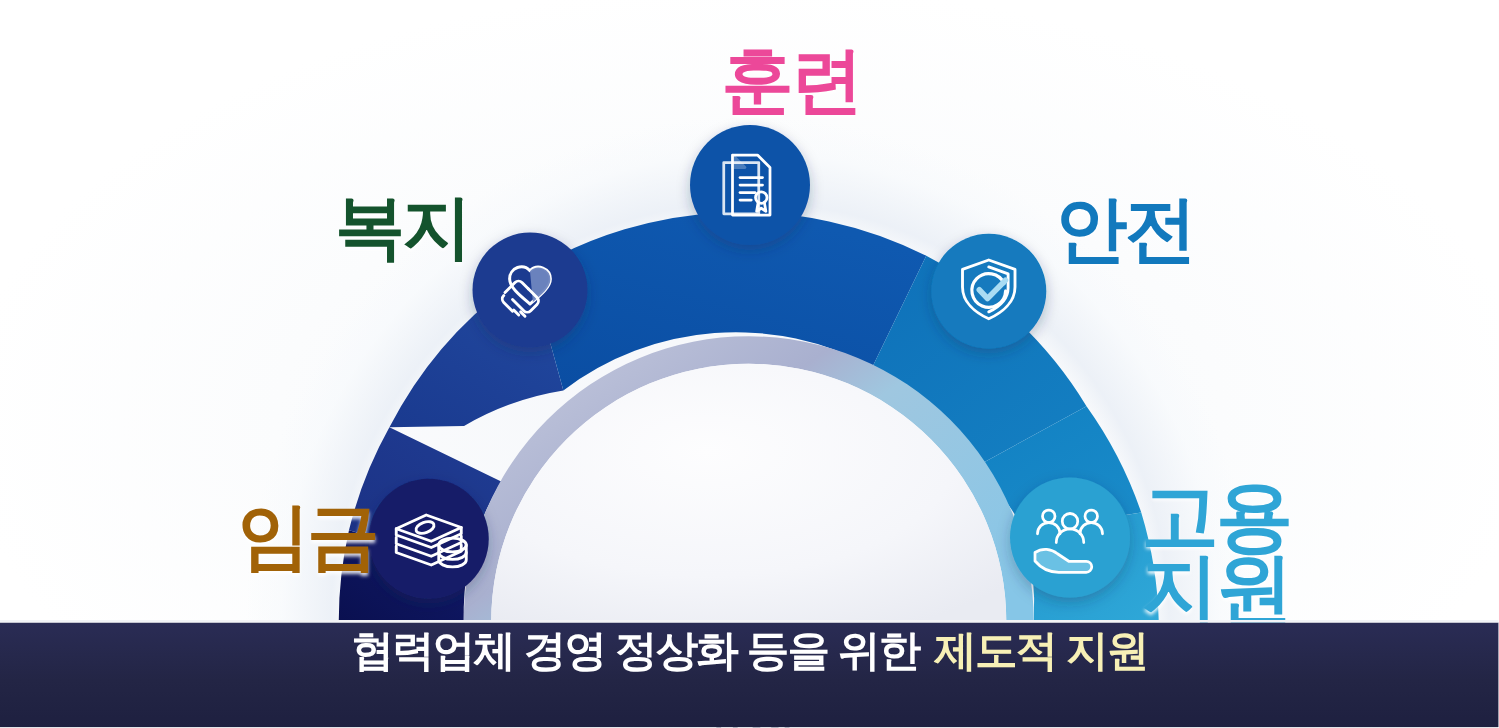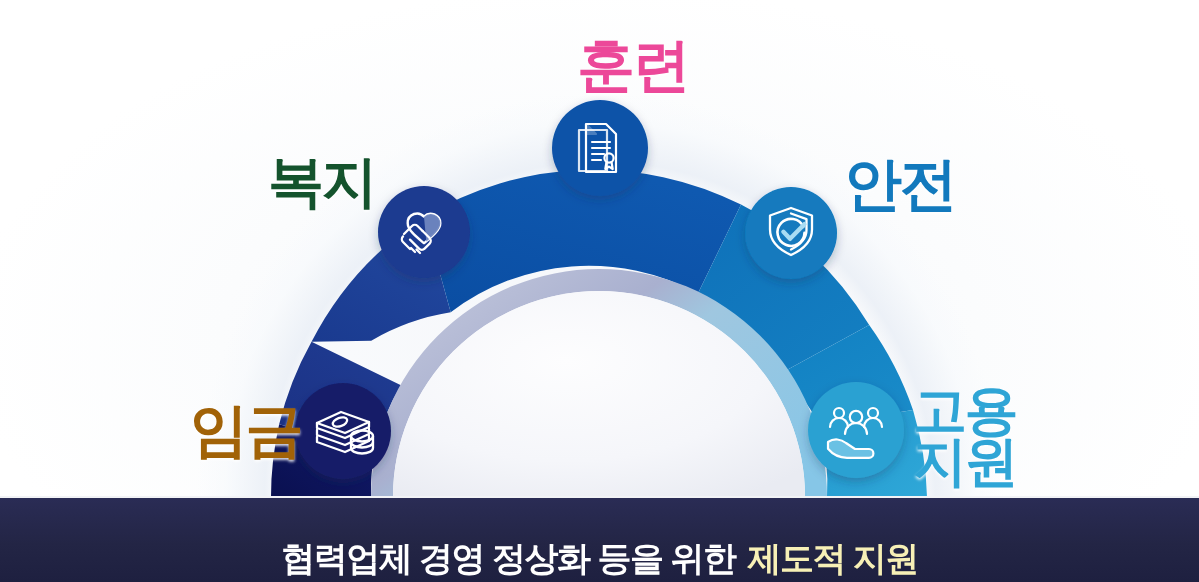--- a/index.html
+++ b/index.html
@@ -95,21 +95,21 @@
 
   
   .banner {
     position: absolute;
     left: 0;
     bottom: 0;
     width: 1199px;
     height: 86px;
     background: linear-gradient(180deg, #2a2c55 0%, #232545 55%, #1e2040 100%);
     display: flex;
-    align-items: flex-end;
+    align-items: flex-start;
     justify-content: center;
     border-top: 2px solid #f2f3f6;
   }
   .banner-inner {
     font-size: 34px;
     font-weight: bold;
     letter-spacing: -1.5px;
     white-space: nowrap;
   }
   .banner-white { color: #ffffff; }
@@ -301,21 +301,21 @@
   </div>
 
   <div class="olabel" style="left:190px; top:402px; font-size:58px; color:#a16207;">임금</div>
 
   <div class="olabel" style="left:268px; top:155px; font-size:56px; color:#14532d;">복지</div>
 
   <div class="olabel" style="left:533px; top:37px; font-size:58px; color:#ec4899;margin-left:44px;">훈련</div>
 
   <div class="olabel" style="left:844px; top:156px; font-size:58px; color:#1279bd;">안전</div>
 
-  <div class="olabel two-line" style="left:913px; top:385px; font-size:54px; color:#2fa5d6; text-align:center;">
+  <div class="olabel two-line" style="left:913px; top:385px; font-size:62px; color:#2fa5d6; text-align:center;">
     <div>고용</div>
     <div>지원</div>
   </div>
 
   <div class="banner">
     <div class="banner-inner">
       <span class="banner-white">협력업체 경영 정상화 등을 위한</span><span class="banner-accent">제도적 지원</span>
     </div>
   </div>
 

